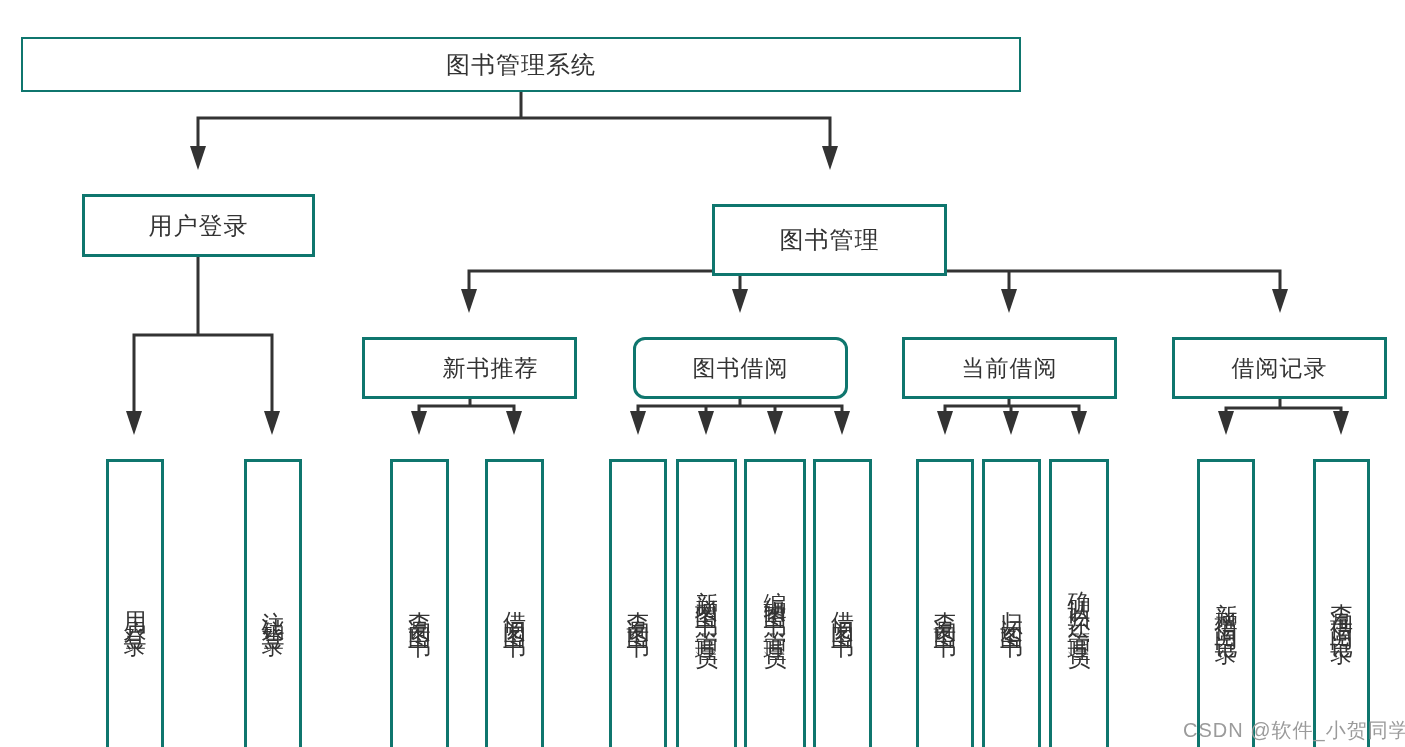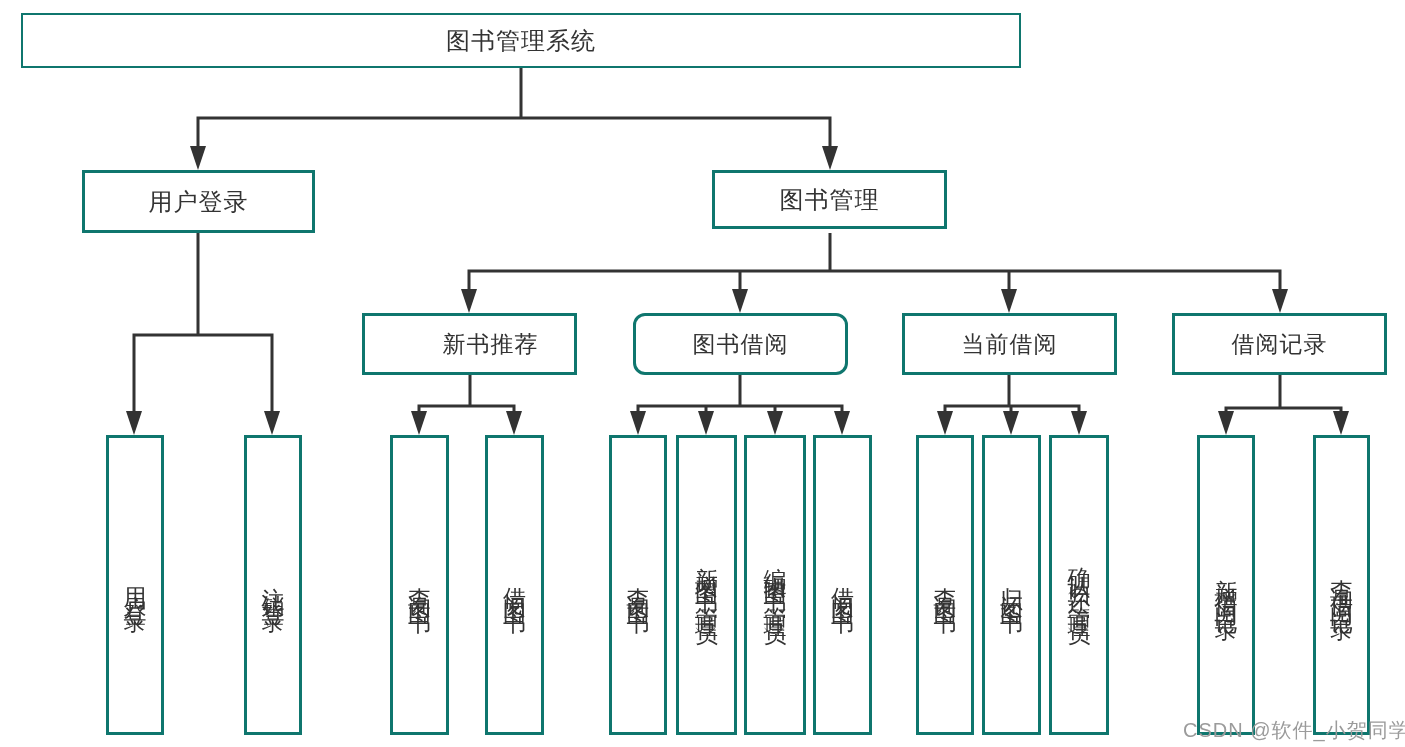--- a/index.html
+++ b/index.html
@@ -23,20 +23,21 @@
   }
   .box {
     position: absolute;
     box-sizing: border-box;
     border: 3px solid #0f766e;
     background: #ffffff;
     display: flex;
     align-items: center;
     justify-content: center;
     color: #333333;
+    margin-top: 24px;
   }
   .box.root  { border-width: 2.5px; font-size: 24px; }
   .box.lvl2  { font-size: 24px; }
   .box.lvl3  { font-size: 23px; }
   .box.leaf  { font-size: 23px; }
   .hlabel {
     white-space: nowrap;
     letter-spacing: 1px;
   }
   .vlabel {
@@ -117,21 +118,21 @@
              M1333 411 L1349 411 L1341 435 Z"></path>
   </svg>
 
   <div class="box root" style="left:21px; top:13px; width:1000px; height:55px;">
     <span class="hlabel">图书管理系统</span>
   </div>
 
   <div class="box lvl2" style="left:82px; top:170px; width:233px; height:63px;">
     <span class="hlabel">用户登录</span>
   </div>
-  <div class="box lvl2" style="left:712px; top:170px; width:235px; height:59px;">
+  <div class="box lvl2" style="left:712px; top:180px; width:235px; height:72px;">
     <span class="hlabel">图书管理</span>
   </div>
 
   <div class="box lvl3" style="left:362px; top:313px; width:215px; height:62px;padding-left:42px;">
     <span class="hlabel">新书推荐</span>
   </div>
   <div class="box lvl3" style="left:633px; top:313px; width:215px; height:62px;border-radius:12px;">
     <span class="hlabel">图书借阅</span>
   </div>
   <div class="box lvl3" style="left:902px; top:313px; width:215px; height:62px;">

